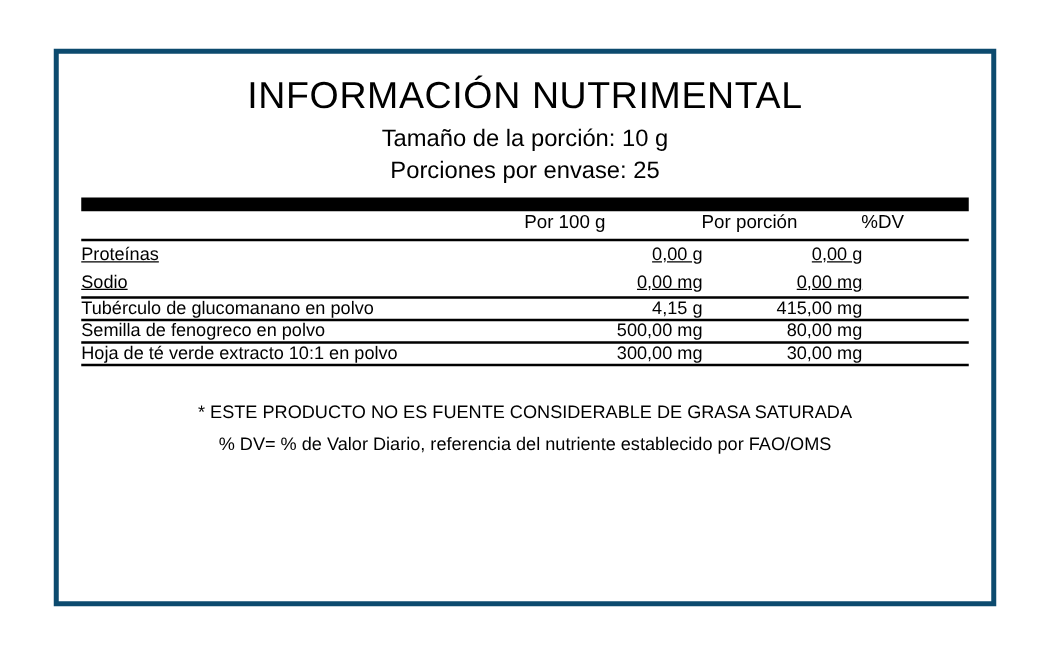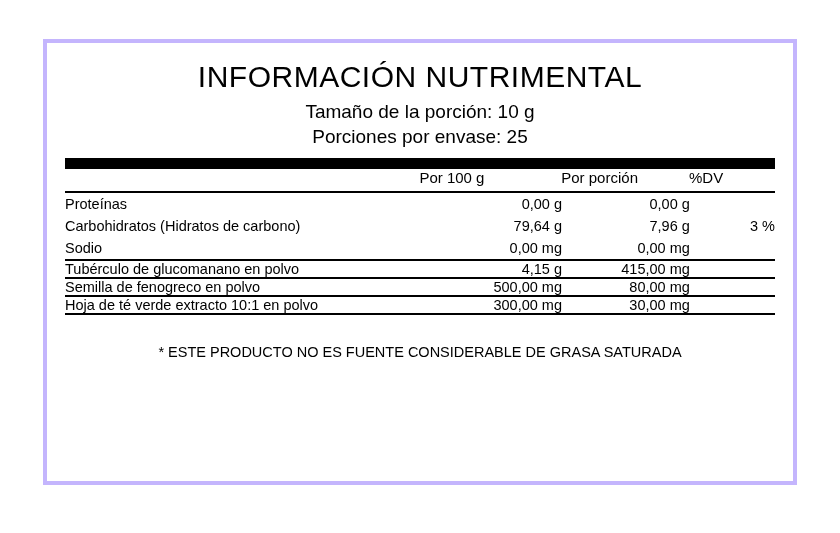--- a/index.html
+++ b/index.html
@@ -14,21 +14,21 @@
     color: #000000;
     overflow: hidden;
   }
 
   .panel {
     position: absolute;
     left: 43px;
     top: 39px;
     width: 754px;
     height: 446px;
-    border: 4px solid #c4b5fd;
+    border: 4px solid #0c4a6e;
     box-sizing: border-box;
     background: #ffffff;
   }
 
   .inner {
     position: absolute;
     left: 0;
     top: 0;
     right: 0;
     bottom: 0;
@@ -96,20 +96,21 @@
 
   .energy-row td {
     padding-top: 6px;
     padding-bottom: 6px;
     line-height: 1.5;
   }
 
   .group {
     padding-top: 6px;
     padding-bottom: 5px;
+    text-decoration: underline;
   }
   .group td {
     line-height: 1.53;
   }
 
   .single-row td {
     padding-top: 7px;
     padding-bottom: 7px;
   }
 
@@ -158,26 +159,20 @@
 
     <table class="nut group">
       <tbody>
           <tr>
         <td class="col-name">Proteínas</td>
         <td class="col-100">0,00 g</td>
         <td class="col-port">0,00 g</td>
         <td class="col-dv"></td>
       </tr>
       <tr>
-        <td class="col-name">Carbohidratos (Hidratos de carbono)</td>
-        <td class="col-100">79,64 g</td>
-        <td class="col-port">7,96 g</td>
-        <td class="col-dv">3 %</td>
-      </tr>
-      <tr>
         <td class="col-name">Sodio</td>
         <td class="col-100">0,00 mg</td>
         <td class="col-port">0,00 mg</td>
         <td class="col-dv"></td>
       </tr>
     </tbody>
       </table>
 
     <div class="rule-thin"></div>
 
@@ -215,16 +210,17 @@
         <td class="col-port">30,00 mg</td>
         <td class="col-dv"></td>
       </tr>
     </tbody>
       </table>
 
     <div class="rule-thin"></div>
 
     <div class="footnotes">
       <div>* ESTE PRODUCTO NO ES FUENTE CONSIDERABLE DE GRASA SATURADA</div>
+      <div>% DV= % de Valor Diario, referencia del nutriente establecido por FAO/OMS</div>
     </div>
 
   </div>
 </div>
 
 </body></html>

